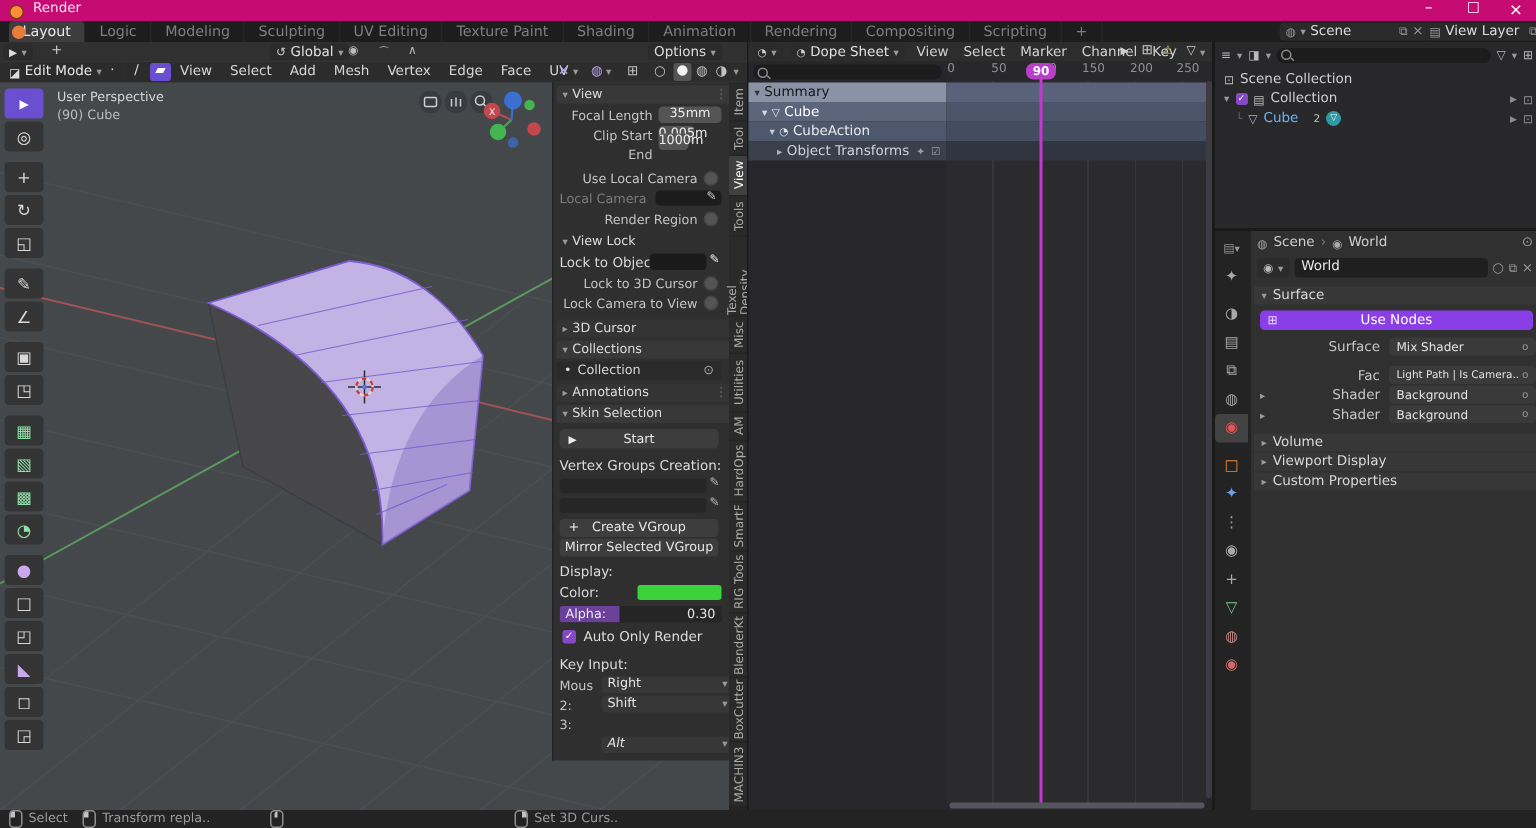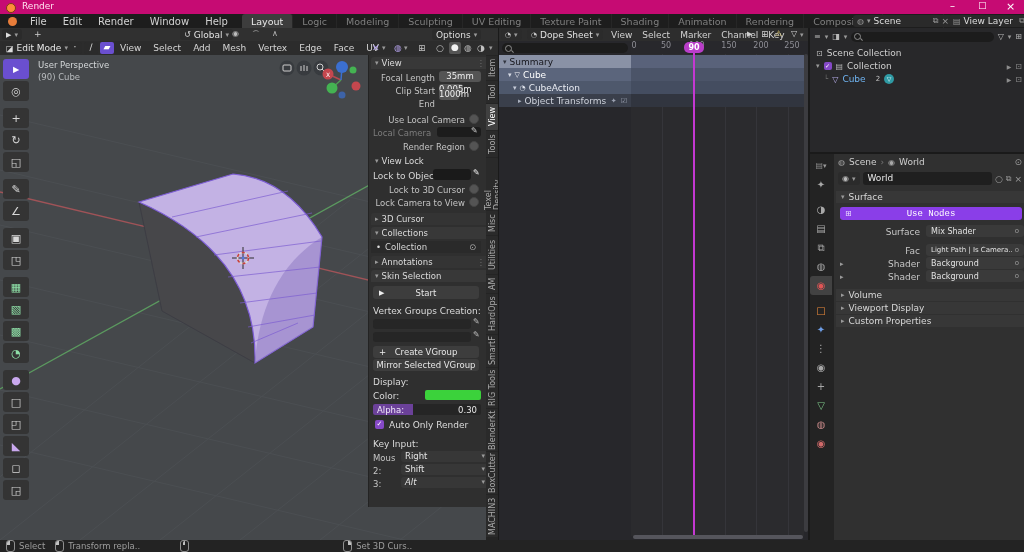--- a/index.html
+++ b/index.html
@@ -46,27 +46,20 @@
   <div class="r" style="left:0;top:0;width:1024px;height:14px;background:#c60b73;display:flex;align-items:center;">
     <span class="r" style="left:6px;top:3px;width:8px;height:8px;border-radius:50%;background:#ff8c3a;border:1px solid #7a3c10;"></span>
     <span class="r" style="left:22px;top:1px;color:#ffe2f0;font-size:9px;">Render</span>
     <span class="r" style="left:950px;top:0;color:#fff;font-size:10px;">–</span>
     <span class="r" style="left:978px;top:0;color:#fff;font-size:9px;">□</span>
     <span class="r" style="left:1006px;top:0;color:#fff;font-size:11px;">×</span>
   </div>
 
   <div class="r" style="left:0;top:14px;width:1024px;height:14px;background:#1d1d1d;display:flex;align-items:center;">
     <span class="r" style="left:8px;top:3px;width:9px;height:9px;border-radius:50%;background:#e87d3a;"></span>
-    <div class="row" style="margin-left:22px;">
-      <span class="menu-item">File</span>
-      <span class="menu-item">Edit</span>
-      <span class="menu-item">Render</span>
-      <span class="menu-item">Window</span>
-      <span class="menu-item">Help</span>
-    </div>
     <div class="row" style="margin-left:6px;">
       <span class="wtab active">Layout</span>
       <span class="wtab">Logic</span>
       <span class="wtab">Modeling</span>
       <span class="wtab">Sculpting</span>
       <span class="wtab">UV Editing</span>
       <span class="wtab">Texture Paint</span>
       <span class="wtab">Shading</span>
       <span class="wtab">Animation</span>
       <span class="wtab">Rendering</span>
@@ -353,21 +346,21 @@
       <div class="r np-drop" style="left:32px;top:396px;width:80px;">
         <span style="flex:1;">Right</span>
         <span class="caret">▾</span>
       </div>
       <span class="r" style="left:4px;top:411px;color:#c6c6c6;">2:</span>
       <div class="r np-drop" style="left:32px;top:409px;width:80px;">
         <span style="flex:1;">Shift</span>
         <span class="caret">▾</span>
       </div>
       <span class="r" style="left:4px;top:424px;color:#c6c6c6;">3:</span>
-      <div class="r np-drop" style="left:32px;top:422px;width:80px;font-style:italic;">
+      <div class="r np-drop" style="left:32px;top:436px;width:80px;font-style:italic;">
         <span style="flex:1;">Alt</span>
         <span class="caret">▾</span>
       </div>
     </div>
 
     <div class="r" style="left:486px;top:27px;width:12px;height:485px;background:#242424;display:flex;flex-direction:column;padding-top:1px;">
       <div class="sidetab" style="height:24px;">Item</div>
       <div class="sidetab" style="height:22px;">Tool</div>
       <div class="sidetab active" style="height:26px;">View</div>
       <div class="sidetab" style="height:26px;">Tools</div>
@@ -565,21 +558,21 @@
       <span style="color:#9a9a9a;font-size:8px;">⧉</span>
       <span style="color:#9a9a9a;">×</span>
     </div>
     <div class="phead r" style="left:26px;top:37px;width:190px;">
       <span class="caret">▾</span>
       <span>Surface</span>
       <span style="margin-left:auto;color:#6f6f6f;">≡</span>
     </div>
     <div class="r row" style="left:30px;top:53px;width:182px;height:13px;background:#8a3ee8;border-radius:3px;justify-content:center;">
       <span style="position:absolute;left:5px;color:#e8d8ff;font-size:8px;">⊞</span>
-      <span style="color:#fff;font-family:Liberation Mono, monospace;">Use Nodes</span>
+      <span style="color:#fff;">Use Nodes</span>
     </div>
     <span class="r prow-label" style="left:30px;top:73px;width:80px;">Surface</span>
     <div class="r prow-field" style="left:116px;top:71px;width:88px;">
         <span style="flex:1;">Mix Shader</span>
         <span class="caret">o</span>
       </div>
     <span class="r prow-label" style="left:30px;top:92px;width:80px;">Fac</span>
     <div class="r prow-field" style="left:116px;top:90px;width:88px;font-size:7px;">
         <span style="flex:1;white-space:nowrap;overflow:hidden;">Light Path | Is Camera..</span>
         <span class="caret">o</span>

